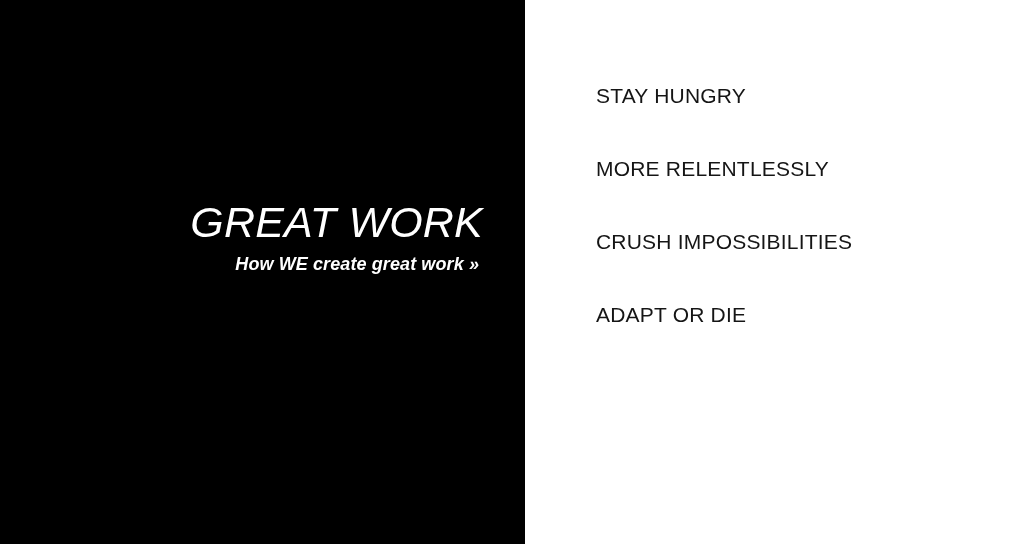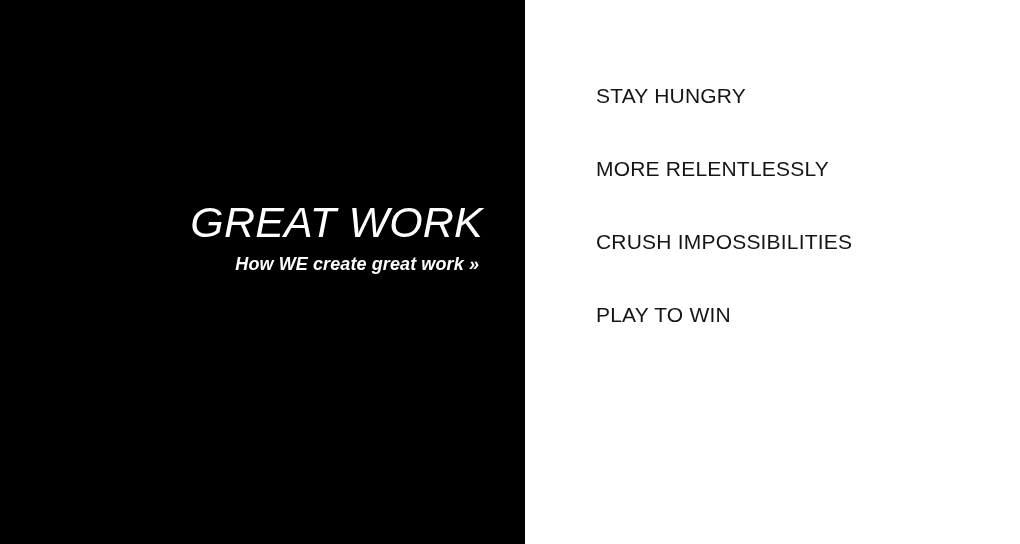--- a/index.html
+++ b/index.html
@@ -104,17 +104,17 @@
       <span class="headline-line">GREAT WORK</span>
       <span id="headline-sub">How WE create great work »</span>
     </div>
   </div>
 
   <div id="right-panel">
     <ul id="principles-list">
       <li class="principle-item">STAY HUNGRY</li>
       <li class="principle-item">MORE RELENTLESSLY</li>
       <li class="principle-item">CRUSH IMPOSSIBILITIES</li>
-      <li class="principle-item">PLAY TO WIN</li>
+      <li class="principle-item">ADAPT OR DIE</li>
     </ul>
   </div>
 
 </div>
 
 </body></html>

